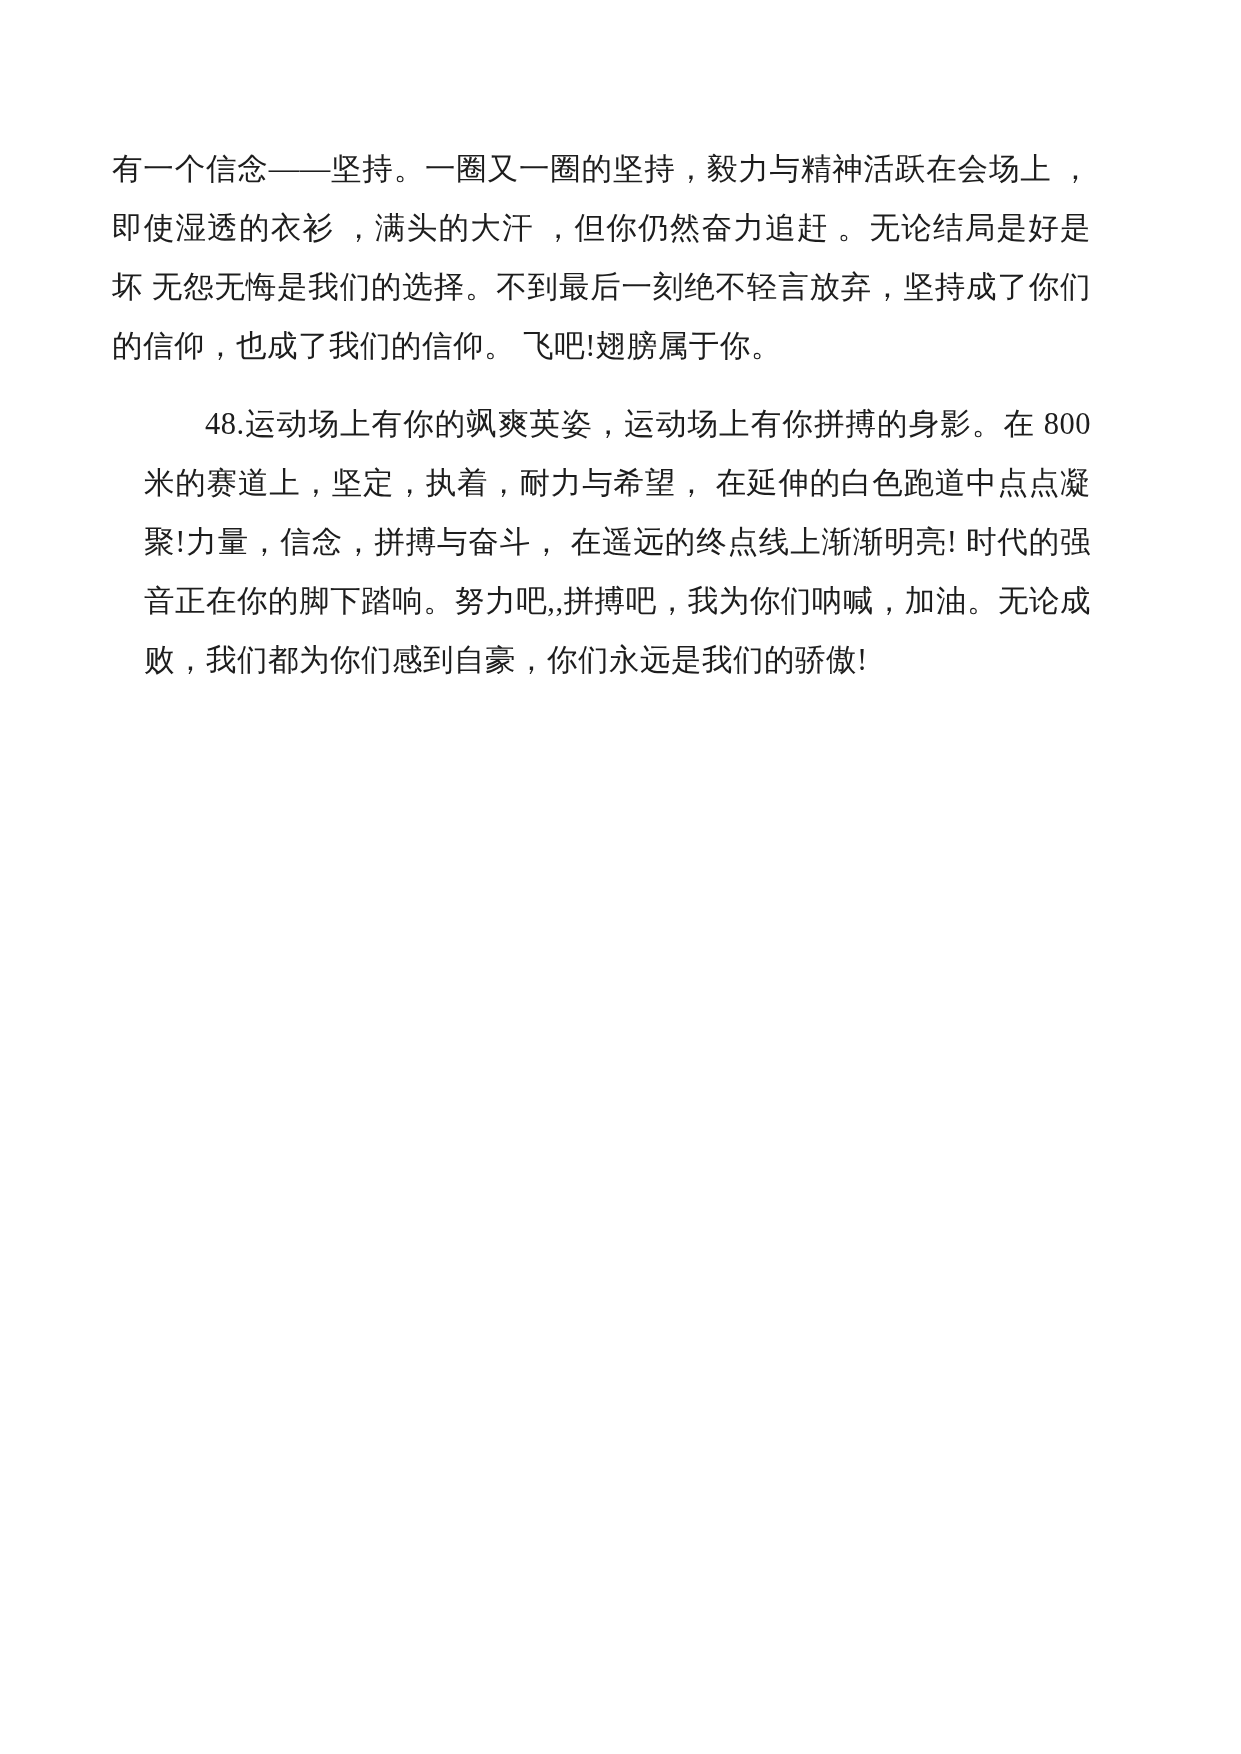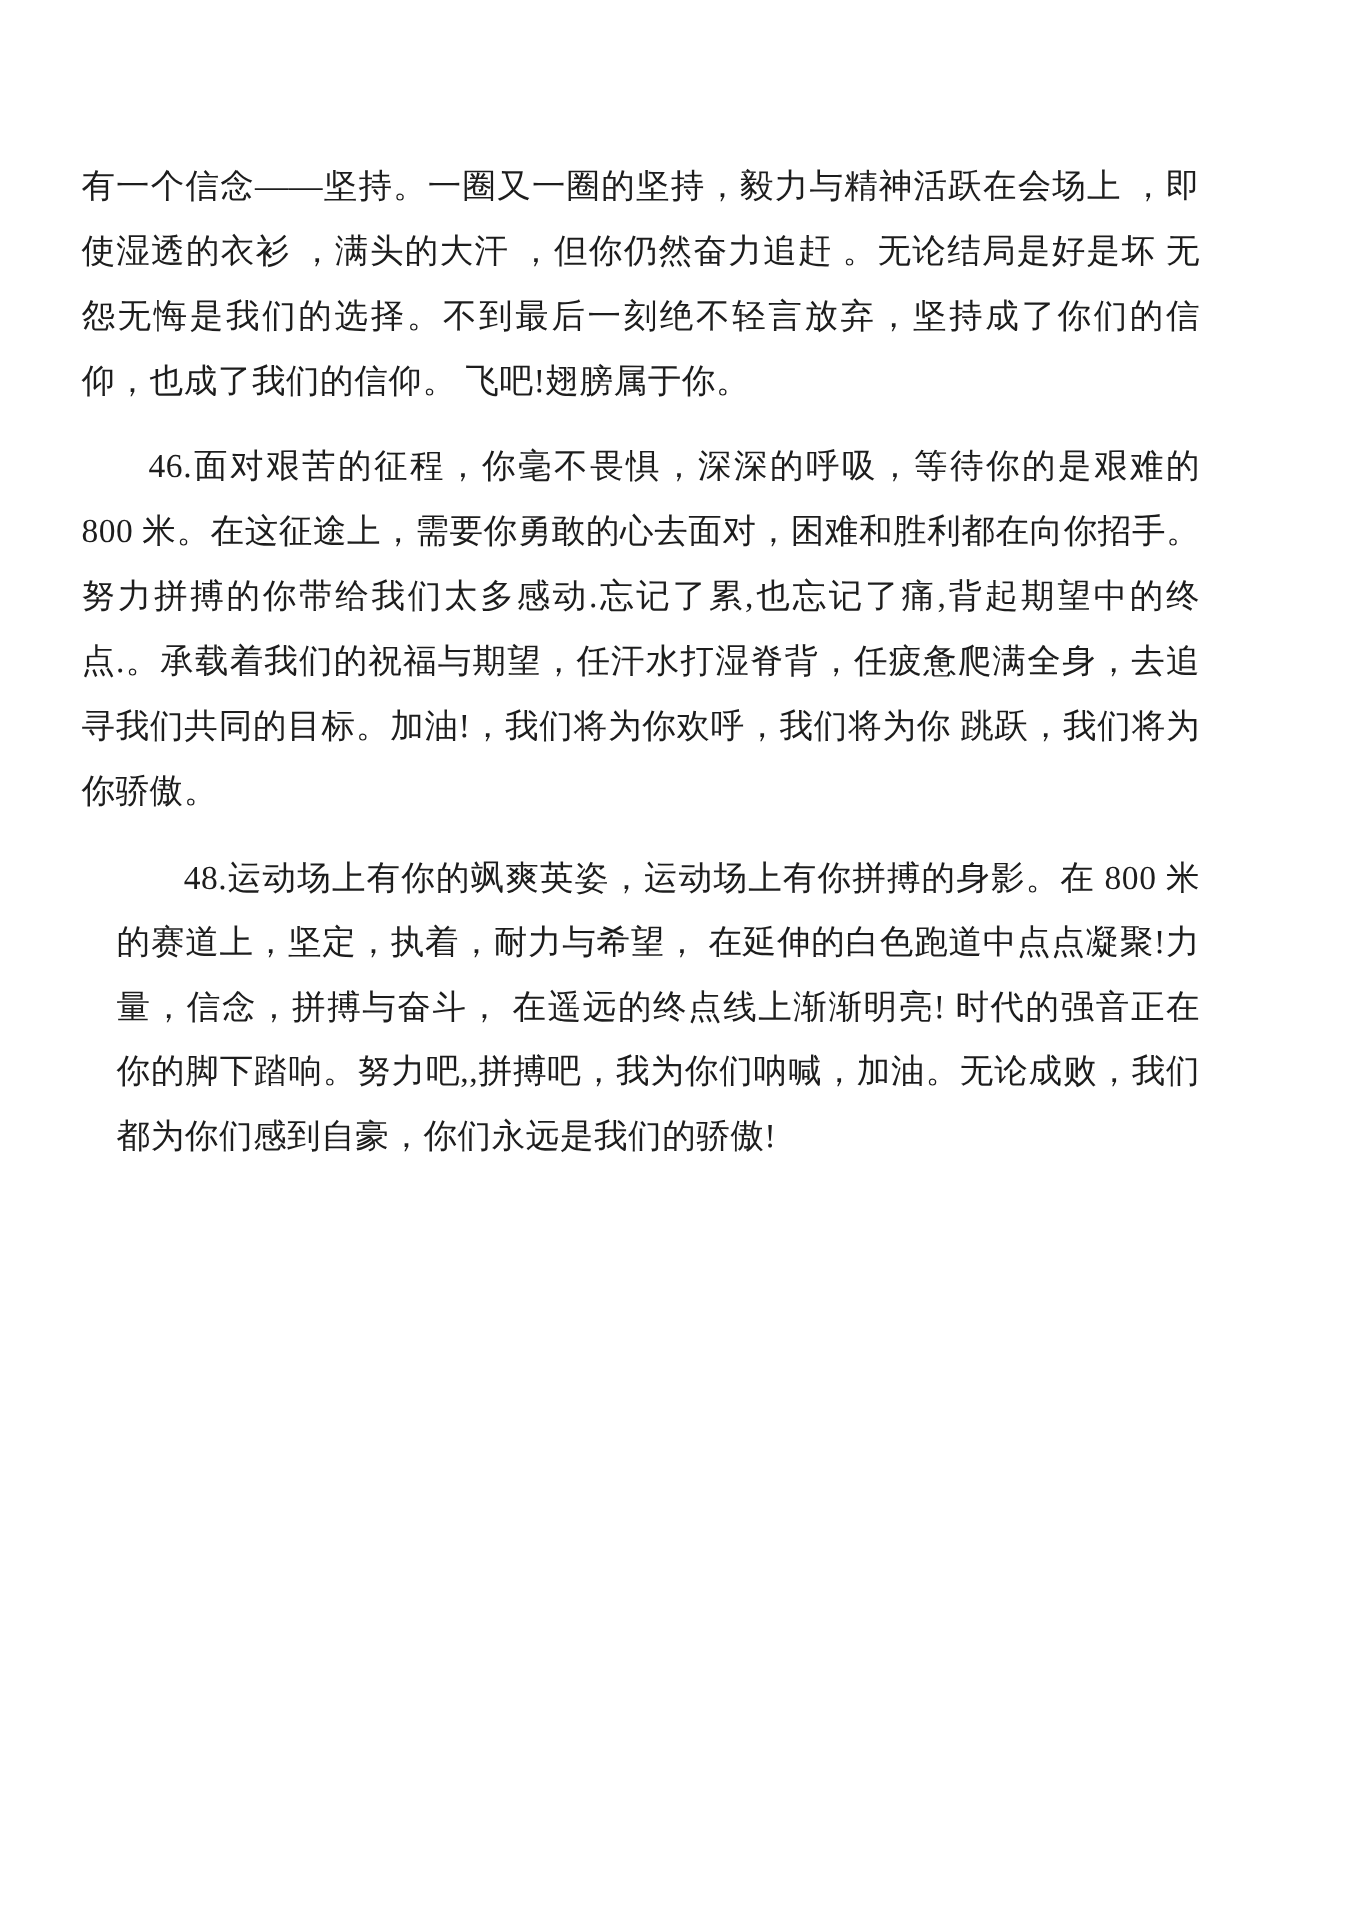--- a/index.html
+++ b/index.html
@@ -11,21 +11,21 @@
     width: 1241px;
     height: 1754px;
     font-family: "Liberation Serif", serif;
     color: #1a1a1a;
   }
   .page {
     position: relative;
     width: 1241px;
     height: 1754px;
     box-sizing: border-box;
-    padding: 140px 150px 120px 74px;
+    padding: 140px 150px 120px 112px;
     background: #ffffff;
   }
   .doc-body {
     font-size: 30.5px;
     line-height: 1.93;
     letter-spacing: 0.5px;
     text-align: justify;
     text-justify: inter-character;
     color: #1d1d1d;
   }
@@ -40,16 +40,15 @@
     margin-bottom: 0;
     margin-left: 32px;
   }
 </style>
 </head>
 <body>
 
 <div class="page">
   <div class="doc-body">
     <p class="para">有一个信念——坚持。一圈又一圈的坚持，毅力与精神活跃在会场上 ，即使湿透的衣衫 ，满头的大汗 ，但你仍然奋力追赶 。无论结局是好是坏 无怨无悔是我们的选择。不到最后一刻绝不轻言放弃，坚持成了你们的信仰，也成了我们的信仰。 飞吧!翅膀属于你。</p>
-    <p class="para indented">46.面对艰苦的征程，你毫不畏惧，深深的呼吸，等待你的是艰难的 800 米。在这征途上，需要你勇敢的心去面对，困难和胜利都在向你招手。努力拼搏的你带给我们太多感动.忘记了累,也忘记了痛,背起期望中的终点.。承载着我们的祝福与期望，任汗水打湿脊背，任疲惫爬满全身，去追寻我们共同的目标。加油!，我们将为你欢呼，我们将为你 跳跃，我们将为你骄傲。</p>
     <p class="para indented">48.运动场上有你的飒爽英姿，运动场上有你拼搏的身影。在 800 米的赛道上，坚定，执着，耐力与希望， 在延伸的白色跑道中点点凝聚!力量，信念，拼搏与奋斗， 在遥远的终点线上渐渐明亮! 时代的强音正在你的脚下踏响。努力吧,,拼搏吧，我为你们呐喊，加油。无论成败，我们都为你们感到自豪，你们永远是我们的骄傲!</p>
   </div>
 </div>
 
 </body></html>

